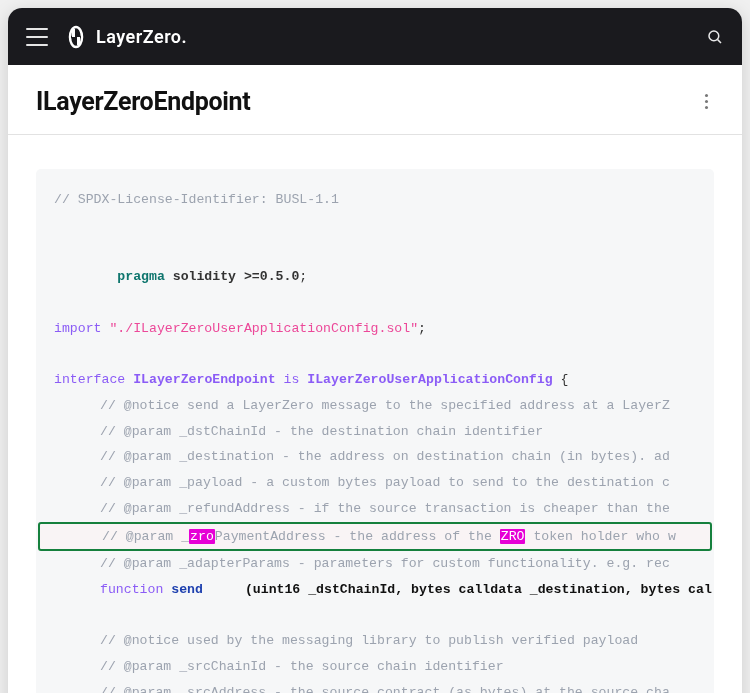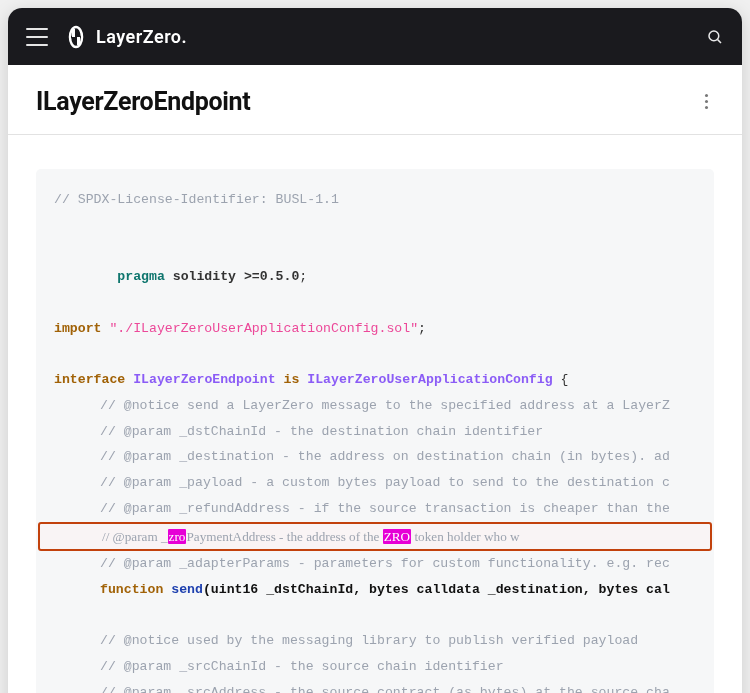--- a/index.html
+++ b/index.html
@@ -105,37 +105,36 @@
       color: #333;
       overflow: hidden;
       position: relative;
     }
     .code-line {
       white-space: pre;
       overflow: hidden;
     }
     .indent { padding-left: 46px; }
     .comment { color: #9ca3af; }
-    .kw-import, .kw-interface, .kw-is, .kw-function { color: #a16207; font-weight: 700;}
+    .kw-import, .kw-interface, .kw-is, .kw-function { color: #8b5cf6; font-weight: 400;}
     .kw-pragma { color: #0f766e; font-weight: 700; }
     .kw-solidity { color: #333; font-weight: 700; }
     .str { color: #ec4899; }
     .type-name { color: #8b5cf6; font-weight: 600; }
     .version { color: #333; font-weight: 600; }
     .fn-name { color: #1e40af; font-weight: 600; }
-    .sig { color: #111; font-weight: 600; }
+    .sig { color: #111; font-weight: 600; margin-left: 42px; }
     .blank { height: 1.95em; }
     .highlight-box {
-      border: 2px solid #c2410c;
+      border: 2px solid #15803d;
       border-radius: 3px;
       margin-left: -16px;
       padding-left: 62px !important;
       margin-right: 2px;
       background: rgba(255,240,240,0.4);
-      font-family: Liberation Serif, serif;
     }
     .hl {
       background: #e600d6;
       color: #fff;
       padding: 0 1px;
       border-radius: 1px;
     }
   </style>
 </head>
 <body>

